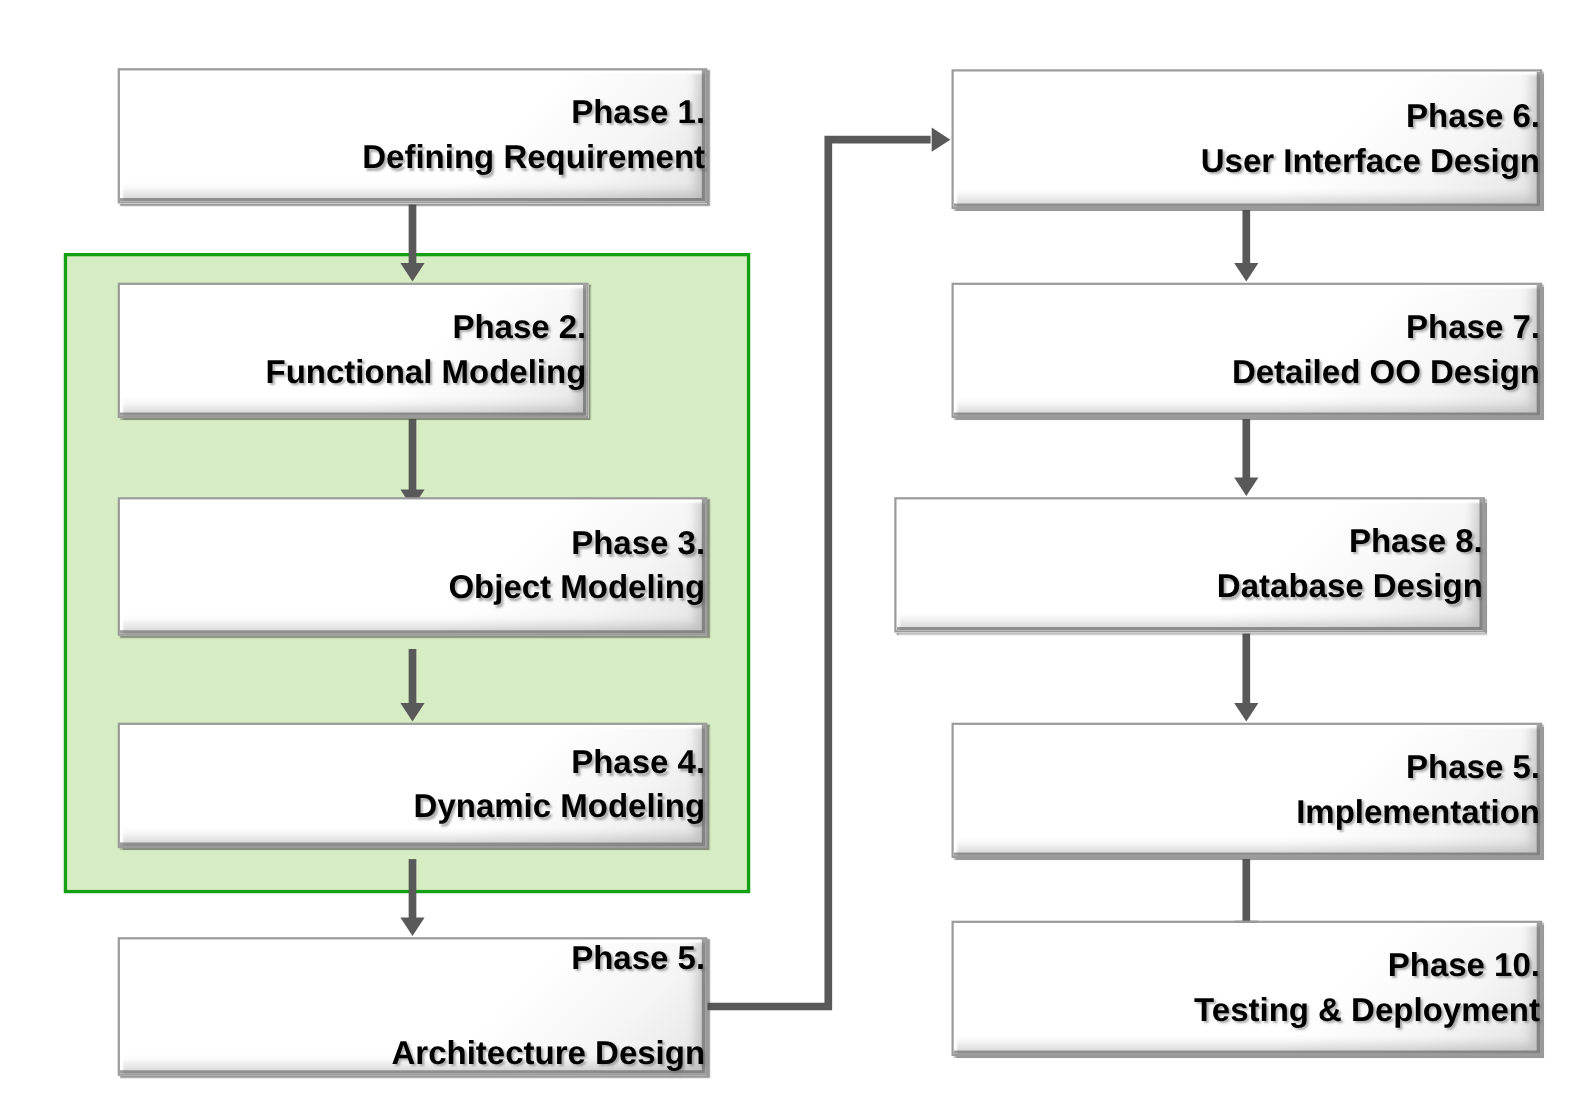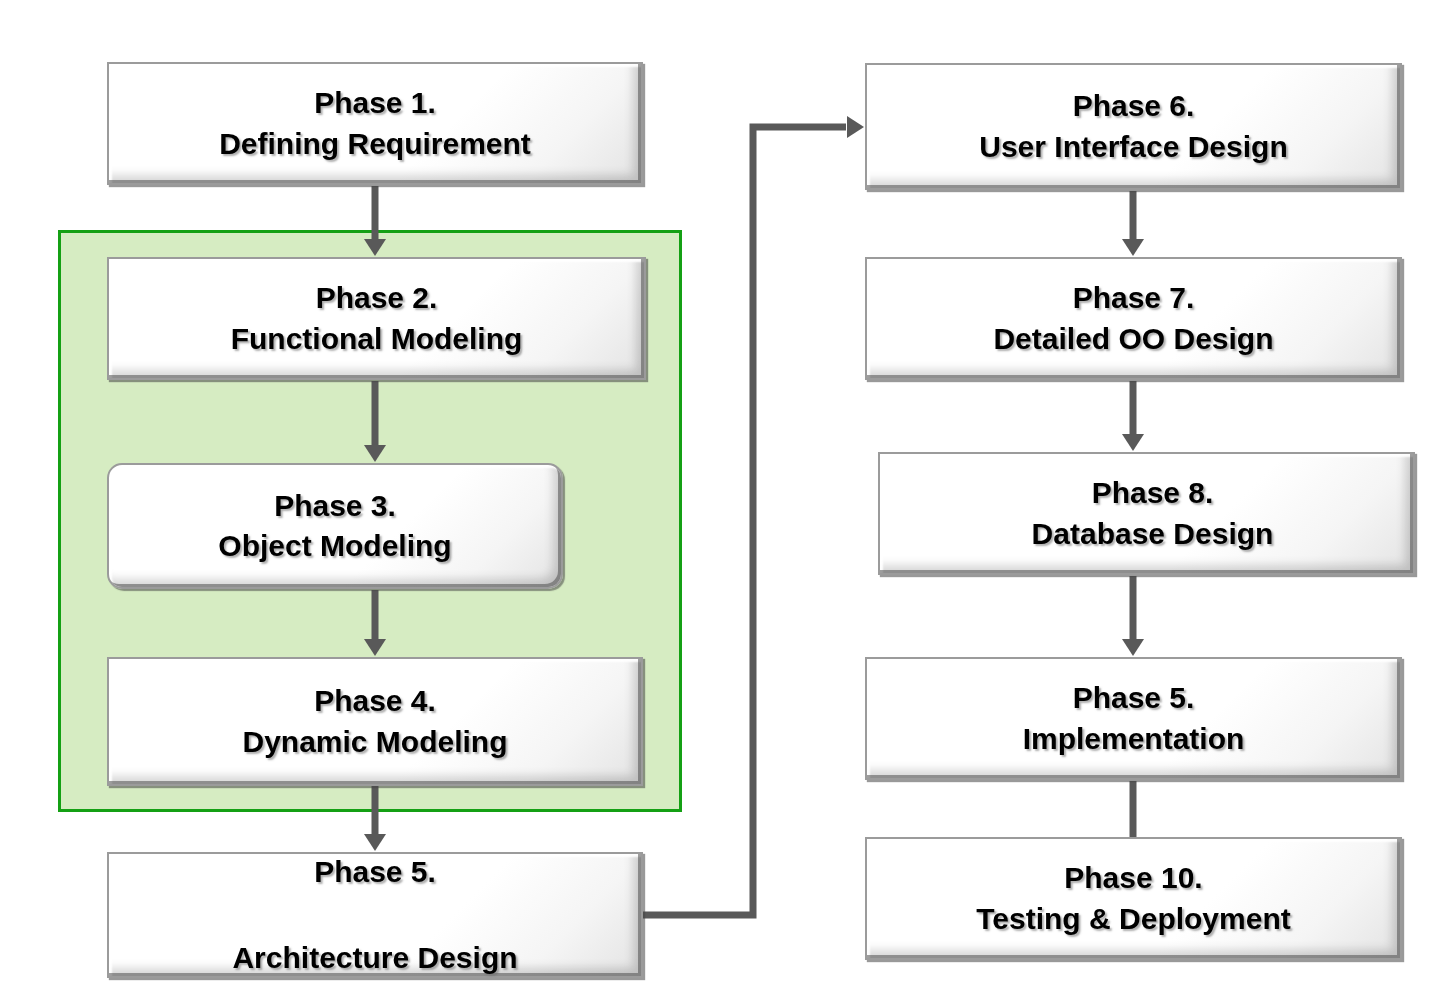--- a/index.html
+++ b/index.html
@@ -54,40 +54,40 @@
     box-sizing: border-box;
     background: linear-gradient(135deg, #ffffff 0%, #ffffff 62%, #f5f5f5 82%, #e3e3e3 100%);
     border: 2px solid var(--box-border);
     box-shadow:
       inset -3px -3px 0 rgba(80,80,80,0.55),
       inset 3px 3px 2px rgba(255,255,255,0.95),
       inset -8px -8px 10px rgba(0,0,0,0.16),
       2px 2px 1px rgba(70,70,70,0.55);
     display: flex;
     flex-direction: column;
-    align-items: center;
+    align-items: flex-end;
     justify-content: center;
     text-align: center;
     z-index: 3;
     color: var(--text);
     font-weight: bold;
     font-size: 30px;
     line-height: 1.35;
     text-shadow: 2px 2px 2px rgba(110,110,110,0.55);
   }
   
   .p1  { left: 107px; top:  62px; width: 536px; height: 123px; }
-  .p2  { left: 107px; top: 257px; width: 539px; height: 123px; }
-  .p3  { left: 107px; top: 463px; width: 456px; height: 126px; border-radius: 15px; }
-  .p4  { left: 107px; top: 657px; width: 536px; height: 129px; }
+  .p2  { left: 107px; top: 257px; width: 428px; height: 123px; }
+  .p3  { left: 107px; top: 452px; width: 536px; height: 126px; }
+  .p4  { left: 107px; top: 657px; width: 536px; height: 114px; }
   .p5  { left: 107px; top: 852px; width: 536px; height: 126px; gap: 46px; }
   
   .p6  { left: 865px; top:  63px; width: 537px; height: 127px; }
   .p7  { left: 865px; top: 257px; width: 537px; height: 123px; }
-  .p8  { left: 878px; top: 452px; width: 537px; height: 123px; padding-left: 12px; }
+  .p8  { left: 813px; top: 452px; width: 537px; height: 123px; padding-left: 12px; }
   .p9  { left: 865px; top: 657px; width: 537px; height: 123px; }
   .p10 { left: 865px; top: 837px; width: 537px; height: 123px; }
 </style>
 </head>
 <body>
 
 <div class="canvas">
 
   <div class="highlight-group"></div>
 

